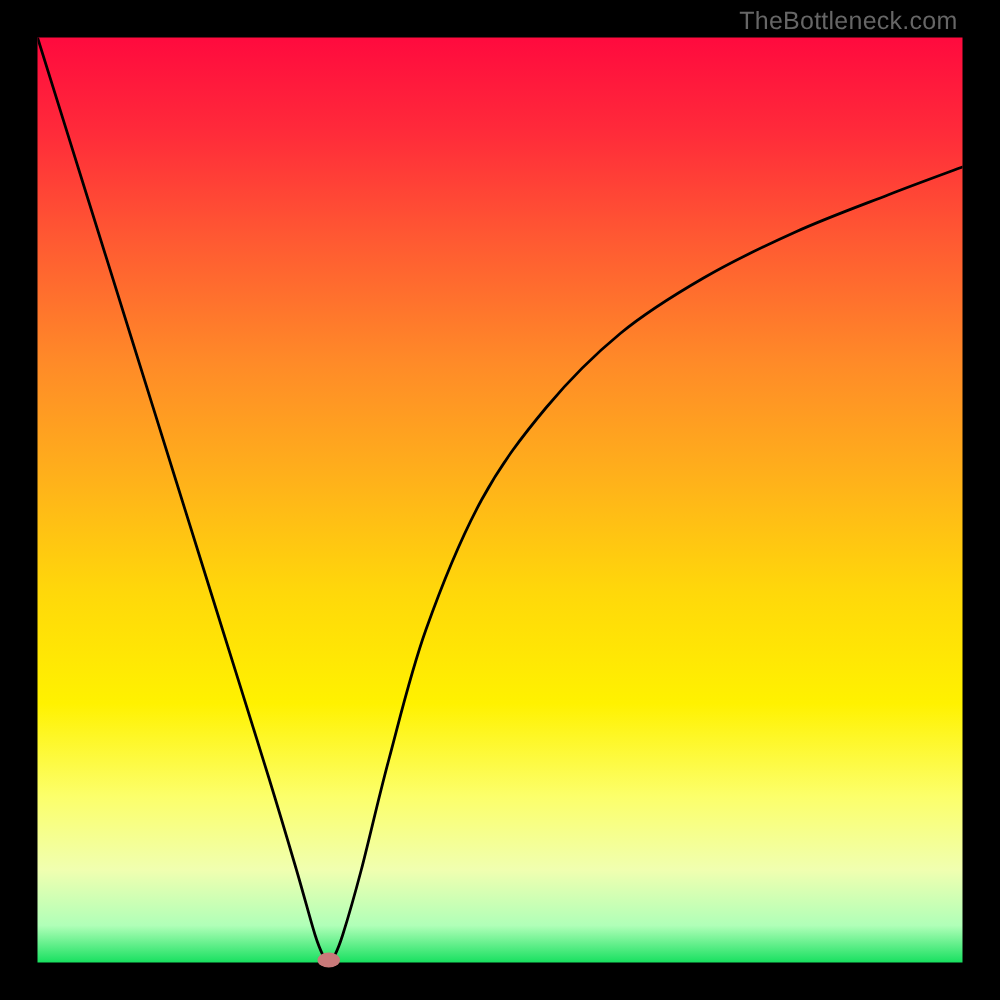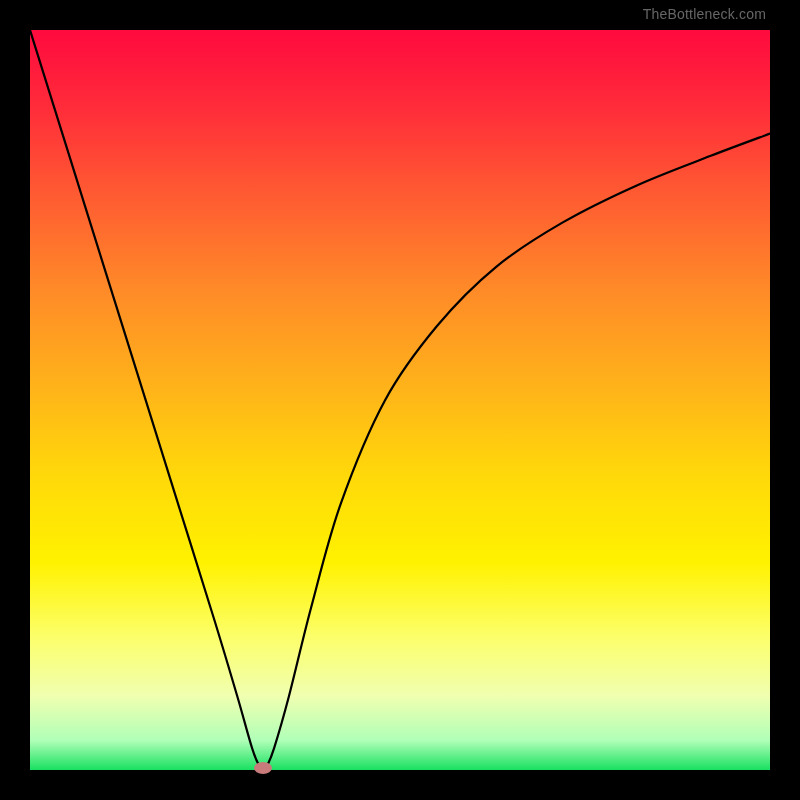--- a/index.html
+++ b/index.html
@@ -18,21 +18,21 @@
       #ffd80a 60%,
       #fff200 72%,
       #fcff6a 82%,
       #f0ffb0 90%,
       #b0ffb8 96%,
       #18e060 100%);
   }
   .watermark {
     position: absolute;
     top: 6px; right: 34px;
-    color: #666; font-size: 14px; font-weight: 500;
+    color: #666; font-size: 20px; font-weight: 500;
     letter-spacing: 0.2px;
   }
   svg.curve {
     position: absolute;
     left: 30px; top: 30px;
     width: 740px; height: 740px;
   }
   .marker {
     position: absolute;
     width: 18px; height: 12px;

